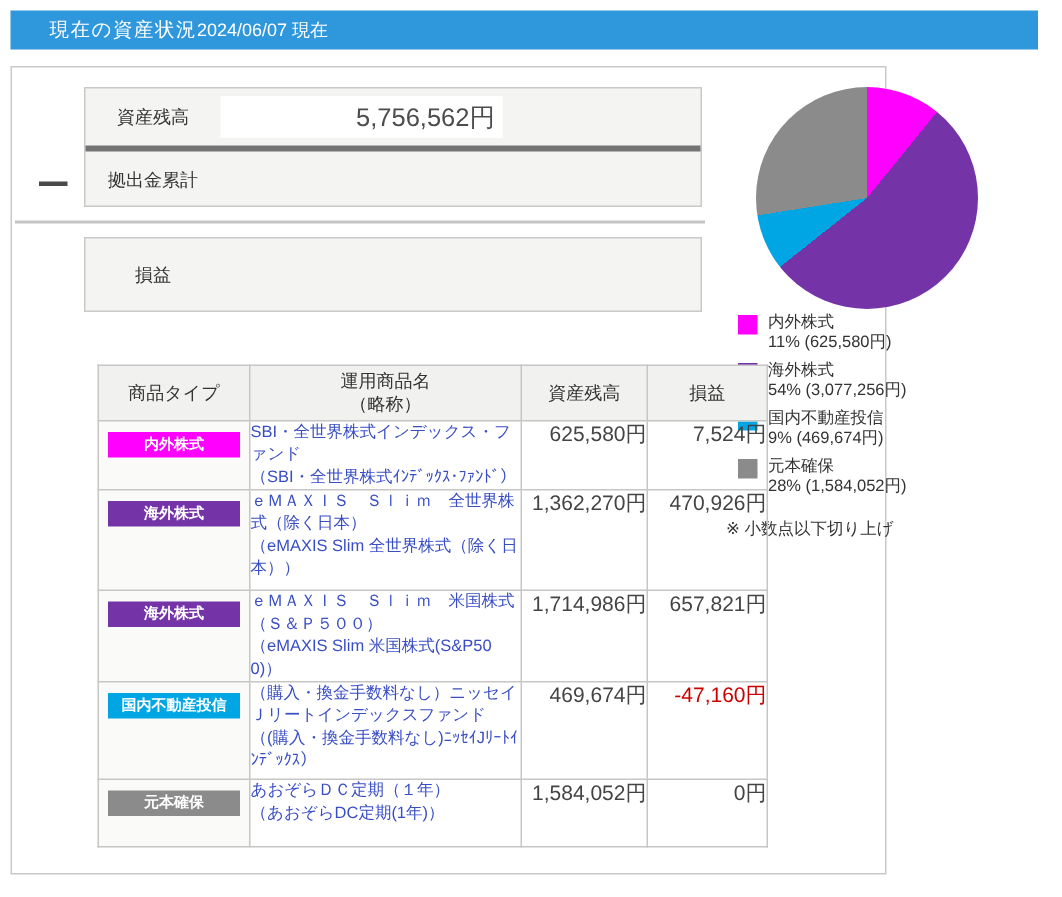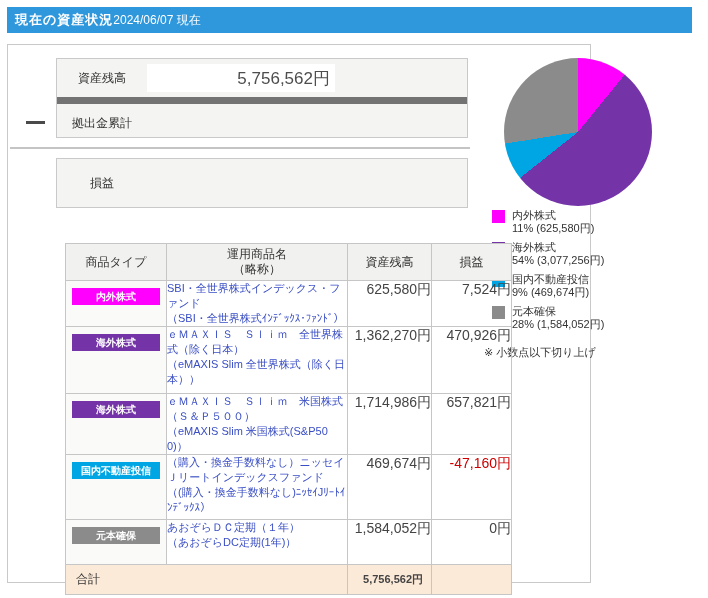--- a/index.html
+++ b/index.html
@@ -5,36 +5,36 @@
   html,body{margin:0;padding:0;}
   body{
     width:708px;height:598px;position:relative;background:#ffffff;
     font-family:"Liberation Sans","DejaVu Sans",sans-serif;overflow:hidden;
   }
   
   .titlebar{
     position:absolute;left:7px;top:7px;width:685px;height:26px;
     background:#2f97dc;display:flex;align-items:center;
   }
-  .titlebar .ttl{color:#fff;font-weight:bold;font-size:13px;margin-left:8px;letter-spacing:1px;}
+  .titlebar .ttl{color:#fff;font-weight:normal;font-size:13px;margin-left:26px;letter-spacing:1px;}
   .titlebar .dt{color:#fff;font-size:12px;}
   
   .content{
     position:absolute;left:7px;top:44px;width:584px;height:539px;
     border:1px solid #c9c9c9;background:#fff;box-sizing:border-box;
   }
   
   .sumbox{
     position:absolute;left:48px;width:412px;background:#f4f4f2;
     border:1px solid #c9c9c9;box-sizing:border-box;
   }
   .box1{top:13px;height:80px;}
   .box2{top:113px;height:50px;}
   .sumrow{display:flex;align-items:center;height:38px;}
-  .box1 .sumrow + .sumrow{border-top:7px solid #737373;}
+  .box1 .sumrow + .sumrow{border-top:4px solid #737373;}
   .box2 .sumrow{height:48px;}
   .sumlabel{width:90px;text-align:center;font-size:12px;color:#333;flex:none;}
   .sumfield{
     width:188px;height:28px;background:#fff;flex:none;
     display:flex;align-items:center;justify-content:flex-end;
     padding-right:5px;box-sizing:border-box;font-size:17px;color:#4d4d4d;
   }
   .minus{position:absolute;left:18px;top:76px;width:19px;height:3px;background:#4a4a4a;}
   .eqline{position:absolute;left:2px;top:102px;width:460px;height:2px;background:#c4c4c4;}
   
@@ -202,20 +202,15 @@
         <td class="typecell">
             <span class="badge" style="background: rgb(139, 139, 139);">元本確保</span>
           </td>
         <td class="namecell">
           <a class="pname" href="#">あおぞらＤＣ定期（１年）</a>
           <span class="abbr">（あおぞらDC定期(1年)）</span>
         </td>
         <td class="num">1,584,052円</td>
         <td class="num pl">0円</td>
       </tr>
-      <tr class="totalrow">
-        <td class="tlabel" colspan="2">合計</td>
-        <td class="tnum">5,756,562円</td>
-        <td></td>
-      </tr>
     </tbody>
   </table>
 </div>
 
 </body></html>

